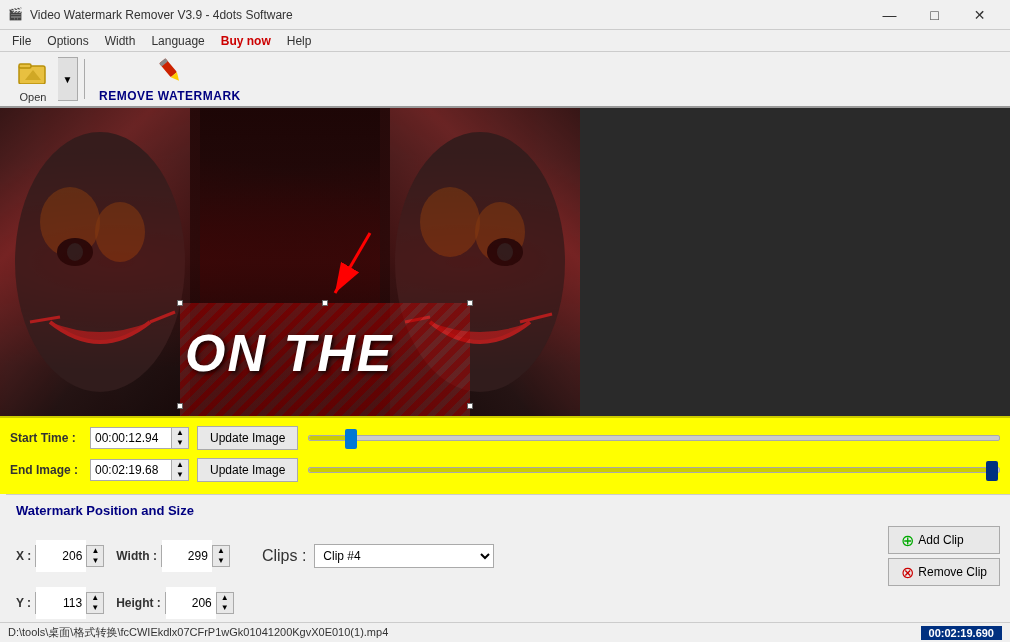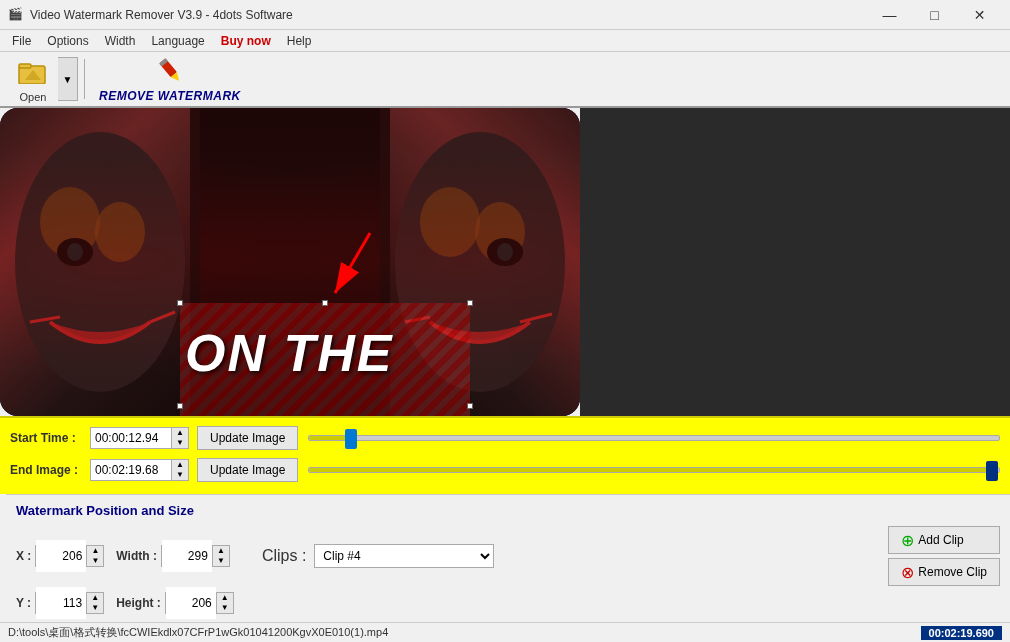--- a/index.html
+++ b/index.html
@@ -60,34 +60,32 @@
     .toolbar-btn .icon-area { font-size: 28px; line-height: 1; }
     .toolbar-btn .btn-label { font-size: 11px; margin-top: 2px; color: #333; }
     .toolbar-sep { width: 1px; height: 40px; background: #aaa; margin: 0 6px; }
 
     .remove-wm-btn {
       display: flex;
       flex-direction: column;
       align-items: center;
       cursor: pointer;
       padding: 2px 8px;
-      font-style: italic;
     }
     .remove-wm-btn .icon-area { font-size: 28px; line-height: 1; color: #cc0000; }
     .remove-wm-btn .btn-label { font-size: 12px; font-weight: bold; color: #000080; letter-spacing: 0.5px; }
 
     
     #video-container {
       width: 580px;
       height: 308px;
       background: #1d4ed8;
       position: relative;
       overflow: hidden;
       flex-shrink: 0;
-      border-radius: 18px;
     }
 
     
     .video-bg {
       width: 100%;
       height: 100%;
       background: 
         radial-gradient(ellipse at 20% 50%, #8b0000 0%, transparent 50%),
         radial-gradient(ellipse at 80% 50%, #8b0000 0%, transparent 50%),
         linear-gradient(180deg, #2a0a0a 0%, #1a1a1a 50%, #0a0a0a 100%);

